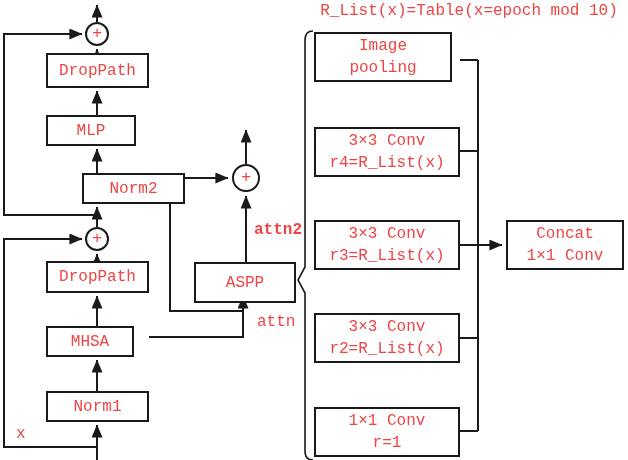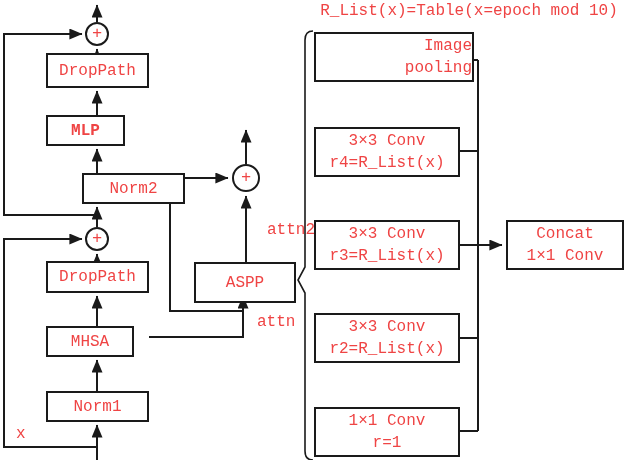--- a/index.html
+++ b/index.html
@@ -55,39 +55,39 @@
     left: 308px;
     top: 2px;
     width: 322px;
     text-align: center;
     font-size: 16px;
     line-height: 18px;
     white-space: nowrap;
   }
   
   .b-droppath-top { left: 46px; top: 53px;  width: 103px; height: 35px; }
-  .b-mlp          { left: 46px; top: 115px; width: 79px; height: 31px; font-weight: bold; }
+  .b-mlp          { left: 46px; top: 115px; width: 90px; height: 31px; }
   .b-norm2        { left: 46px; top: 173px; width: 103px; height: 31px; margin-left: 36px; }
   .b-droppath-bot { left: 46px; top: 261px; width: 103px; height: 32px; }
   .b-mhsa         { left: 46px; top: 326px; width: 88px; height: 31px; align-items: center; }
   .b-norm1        { left: 46px; top: 391px; width: 103px; height: 31px; }
   .b-aspp         { left: 194px; top: 262px; width: 102px; height: 41px; }
   
   .n-add1 { left: 85px;  top: 22px;  width: 24px; height: 24px; }
   .n-add2 { left: 85px;  top: 227px; width: 24px; height: 24px; }
   .n-add3 { left: 232px; top: 164px; width: 28px; height: 28px; }
   
-  .b-branch-0 { left: 314px; top: 32px;  width: 160px; height: 50px; align-items: flex-end; }
+  .b-branch-0 { left: 314px; top: 32px;  width: 138px; height: 50px; }
   .b-branch-1 { left: 314px; top: 127px; width: 146px; height: 50px; }
   .b-branch-2 { left: 314px; top: 220px; width: 146px; height: 50px; }
   .b-branch-3 { left: 314px; top: 313px; width: 146px; height: 50px; }
   .b-branch-4 { left: 314px; top: 407px; width: 146px; height: 50px; }
   .b-concat   { left: 506px; top: 220px; width: 118px; height: 50px; }
   
-  .l-attn2 { left: 267px; top: 222px; }
+  .l-attn2 { left: 254px; top: 222px; font-weight: bold; }
   .l-attn  { left: 257px; top: 314px; }
   .l-x     { left: 16px;  top: 426px; }
 </style>
 </head>
 <body>
 
 <div id="canvas">
 
   <svg id="connectors" viewBox="0 0 628 460" xmlns="http://www.w3.org/2000/svg">
     <defs>

